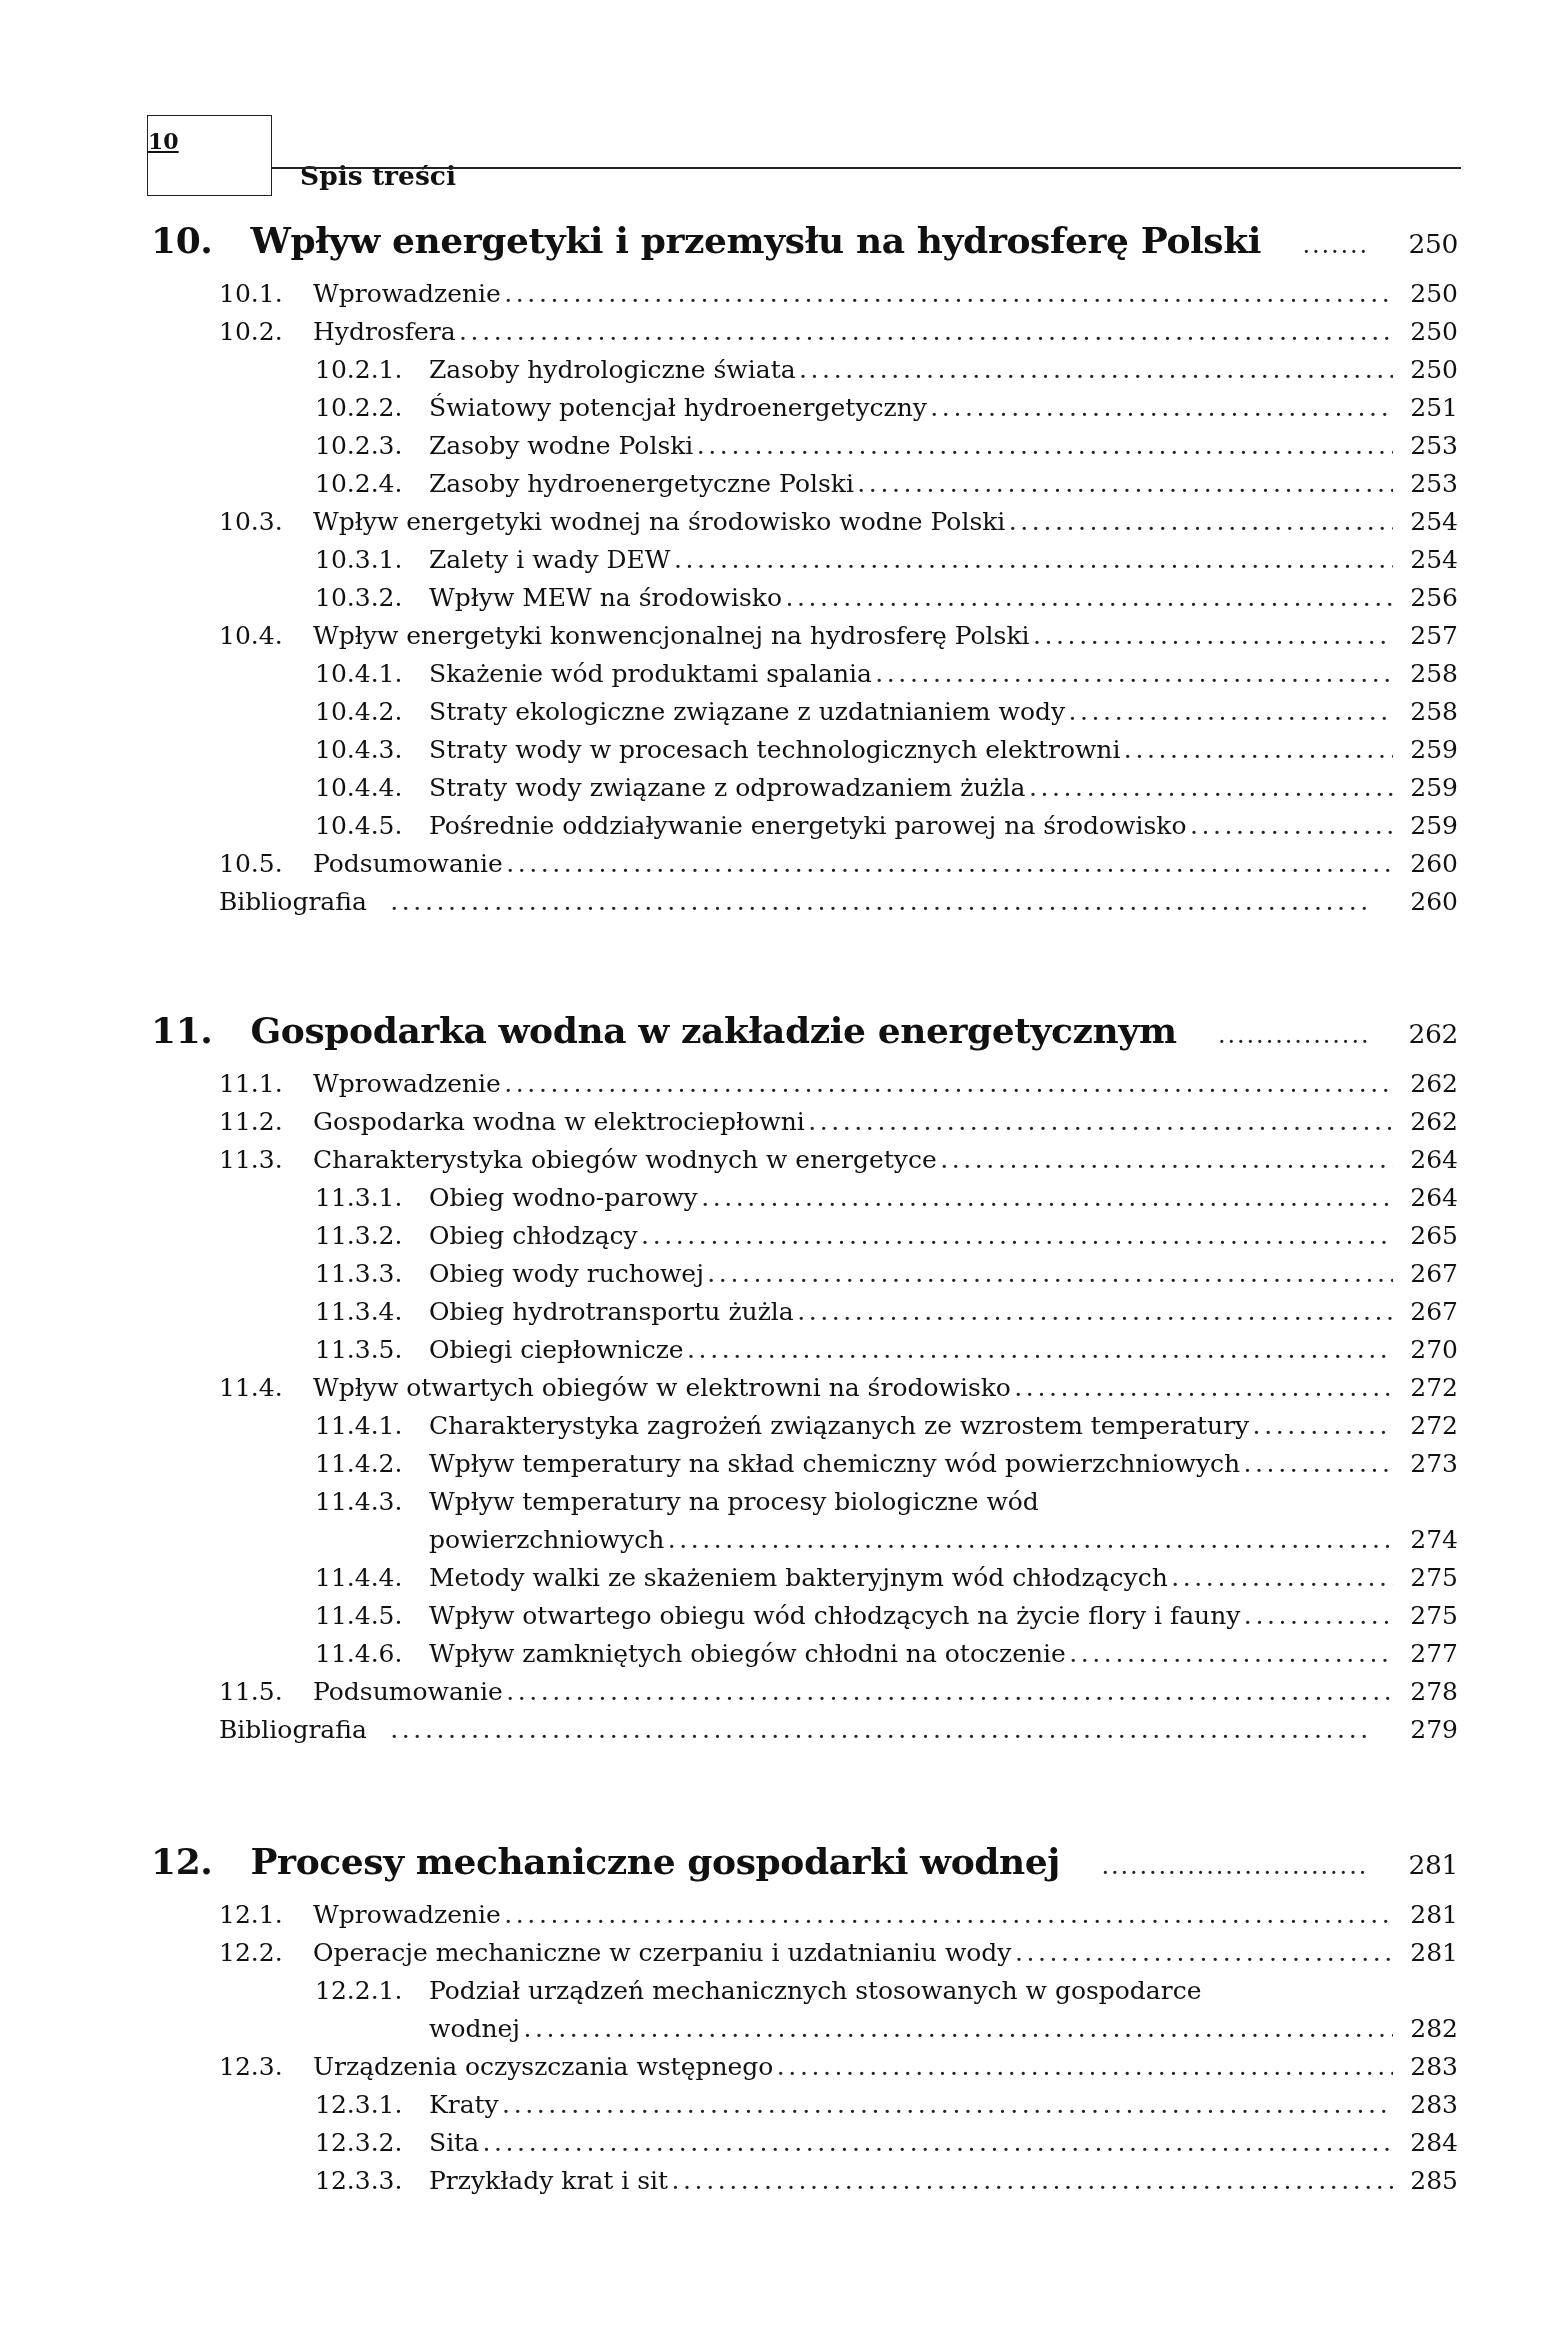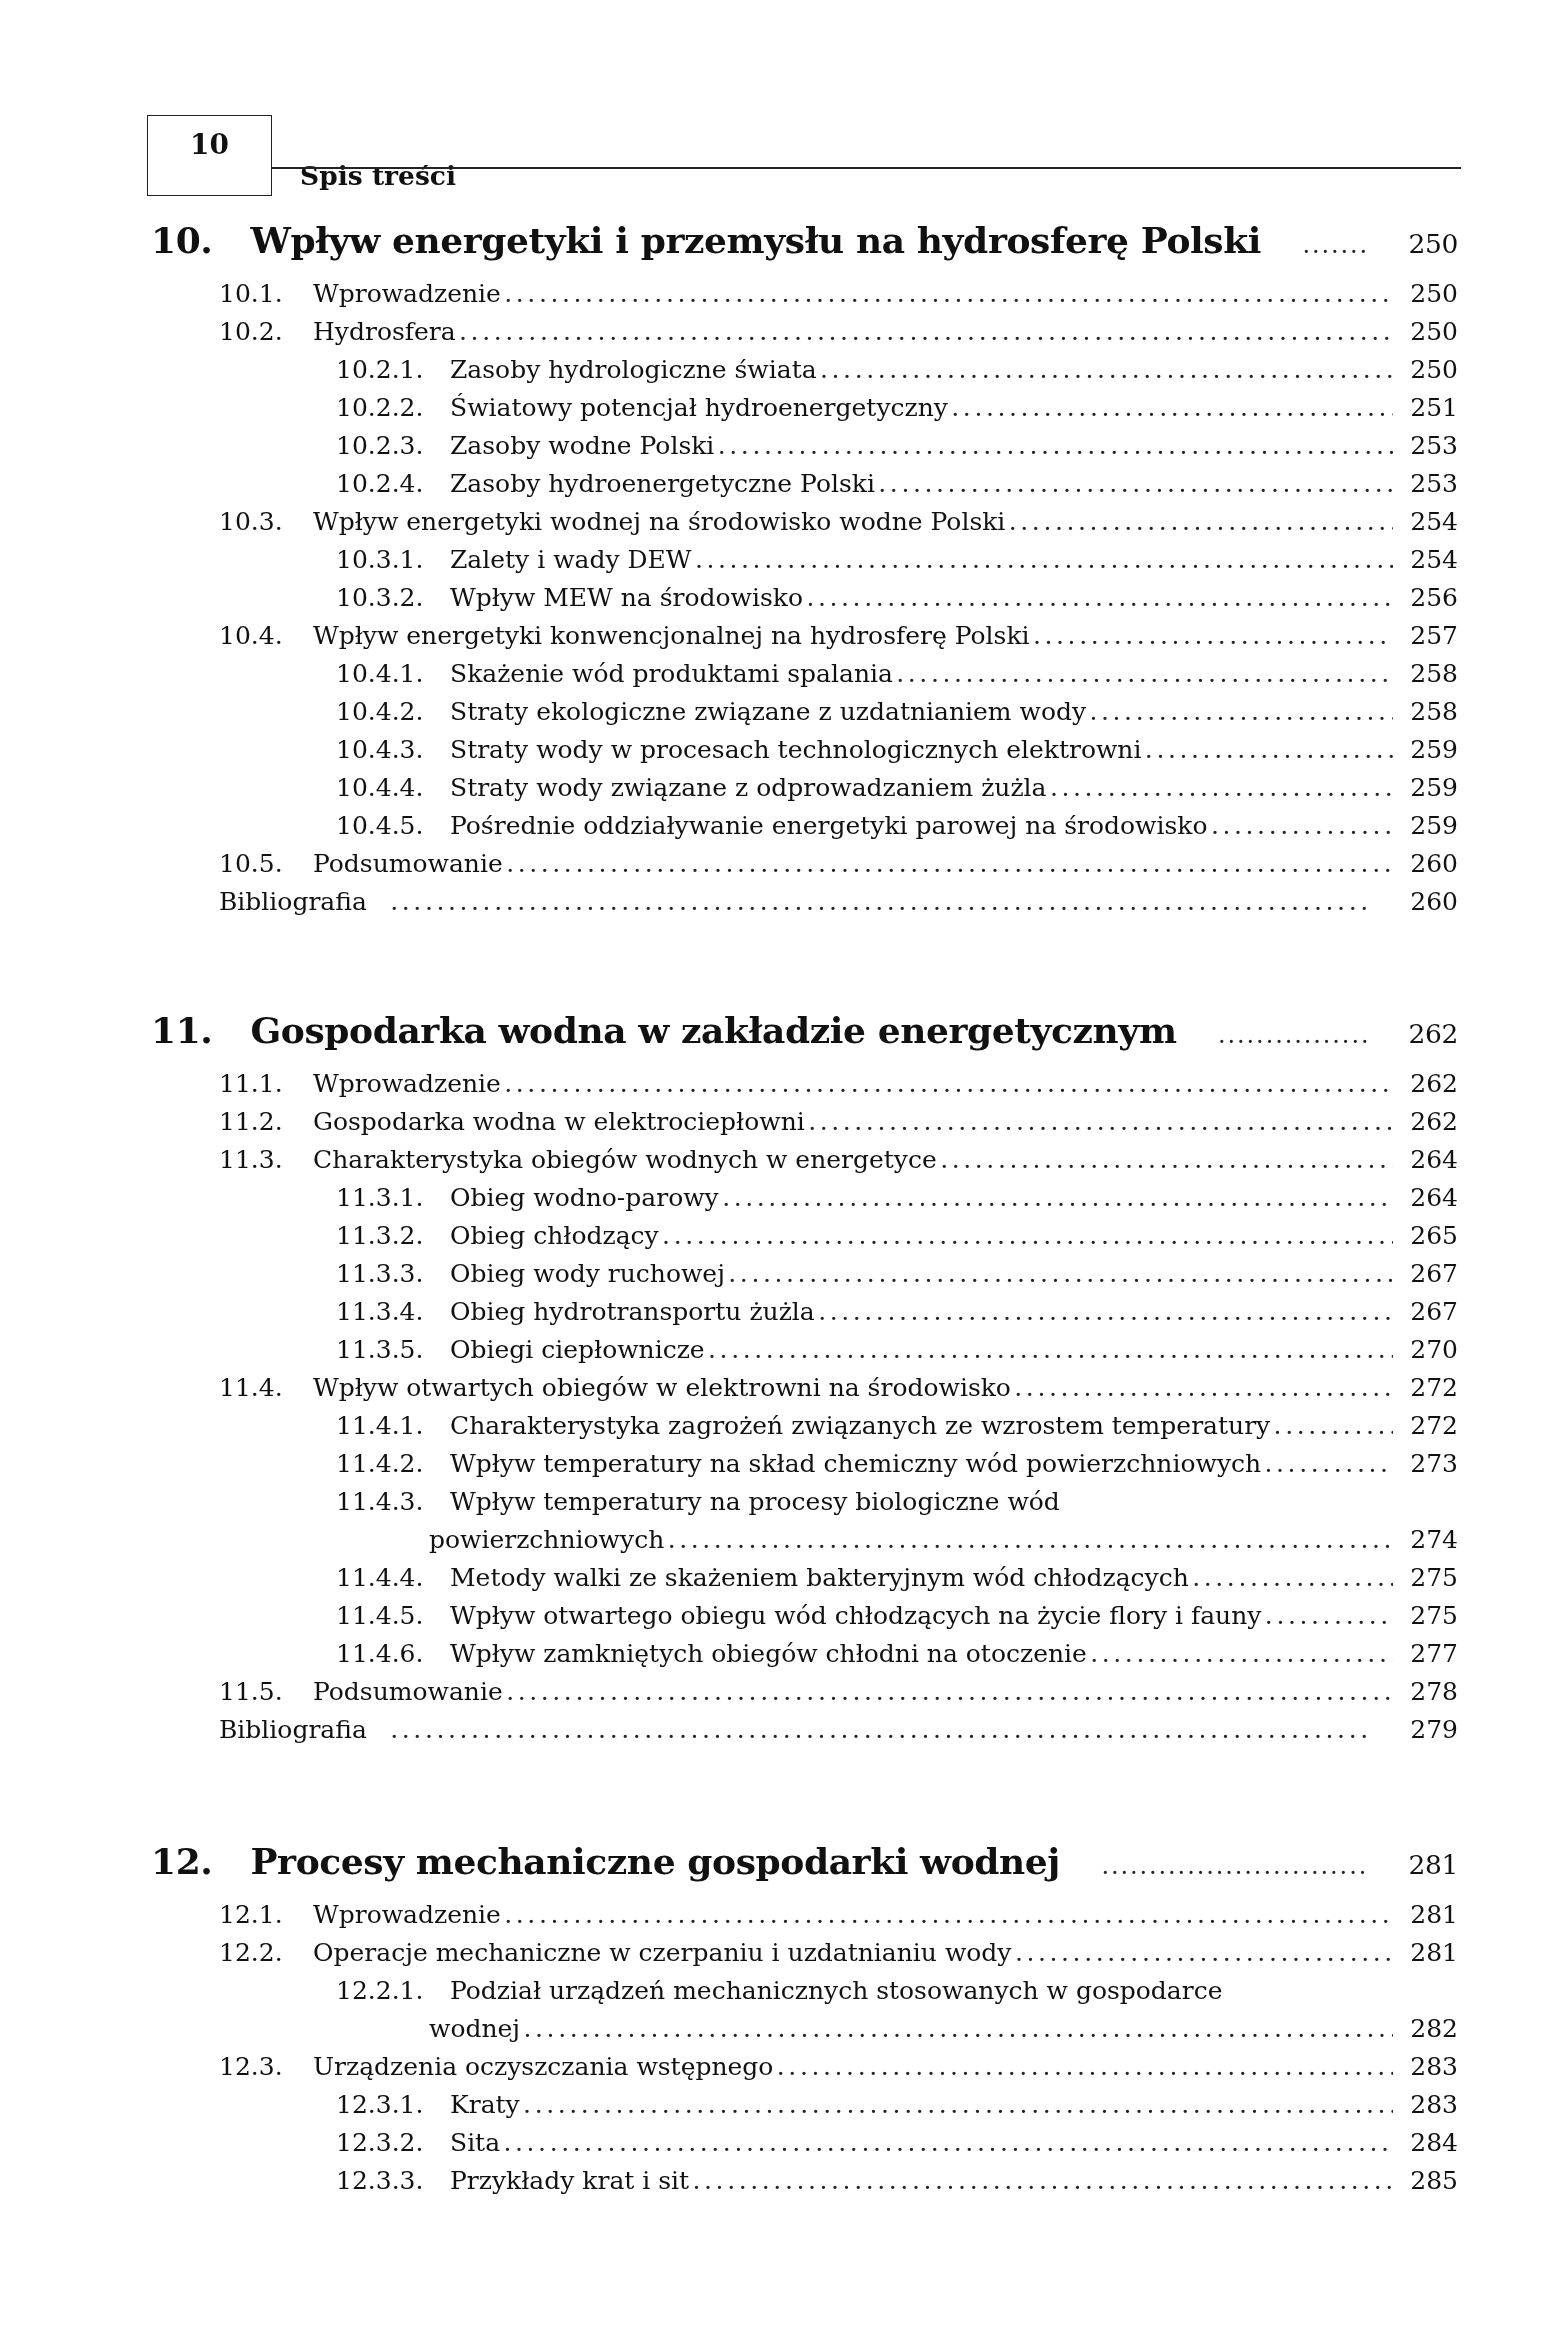--- a/index.html
+++ b/index.html
@@ -1,42 +1,42 @@
 <!DOCTYPE html>
 <html style="font-size:13.7px"><head>
 <meta charset="utf-8">
 <style>
   html, body { margin: 0; padding: 0; background: #ffffff; }
   body { width: 1565px; height: 2342px; position: relative; overflow: hidden;
          font-family: "DejaVu Serif", "Liberation Serif", serif; color: #111; }
   .page-box { position: absolute; left: 147px; top: 115px; width: 123px; height: 79px;
               border: 1.7px solid #222; box-sizing: content-box; }
-  .page-num { position: absolute; left: 0; right: 0; top: 12px; text-align: center;
-              font-family: "DejaVu Serif", serif; font-weight: bold; font-size: 28px; }
+  .page-num { position: absolute; left: 0; right: 0; top: 12px; 
+              font-family: "DejaVu Serif", serif; font-weight: bold; font-size: 22px; text-decoration: underline; }
   .running-title { position: absolute; left: 300px; top: 120px; font-family: "DejaVu Serif", serif;
                    font-weight: bold; font-size: 26.5px; margin-top: 40px; }
   .rule { position: absolute; left: 272px; top: 167px; width: 1189px; height: 0;
           border-top: 2.1px solid #222; }
 
   .toc { position: absolute; left: 151px; width: 1307px; }
   .chapter { position: absolute; left: 0; width: 1307px; }
   .chap-head { display: flex; align-items: baseline; height: 60px; line-height: 51px;
                font-family: "DejaVu Serif", serif; font-weight: bold; font-size: 36px; letter-spacing: -0.4px; gap: 26px; }
   .chap-head .cnum { margin-right: 12px; }
   .chap-head .dots { flex: 1; overflow: hidden; white-space: nowrap; font-weight: normal;
                      font-size: 24px; margin: 0 13.7px 0 15.4px; letter-spacing: 1.9px; color: #222; }
   .chap-head .pg { font-weight: normal; font-size: 26.5px; font-family: "DejaVu Serif", serif; }
 
   .entry { display: flex; align-items: baseline; line-height: 38px; height: 38px;
            font-family: "DejaVu Serif", serif; font-size: 25px; white-space: nowrap; }
   .entry.l1 { padding-left: 68px; align-items: flex-end; }
   .entry.l2 { padding-left: 164px; }
   .entry .num { display: inline-block; }
   .entry.l1 .num { width: 94px; }
-  .entry.l2 .num { width: 114px; margin-left: 21px; }
+  .entry.l2 .num { width: 114px; }
   .entry .ttl { display: inline-block; }
   .entry .dots { flex: 1; overflow: hidden; white-space: nowrap; letter-spacing: 3.6px;
                  margin: 0 12px 0 3.4px; color: #222; }
   .entry .pg { width: 53px; text-align: right; }
   .entry.cont { padding-left: 278px; }
   .entry.l0 { padding-left: 68px; gap: 20px; }
 </style>
 </head>
 <body>
 

